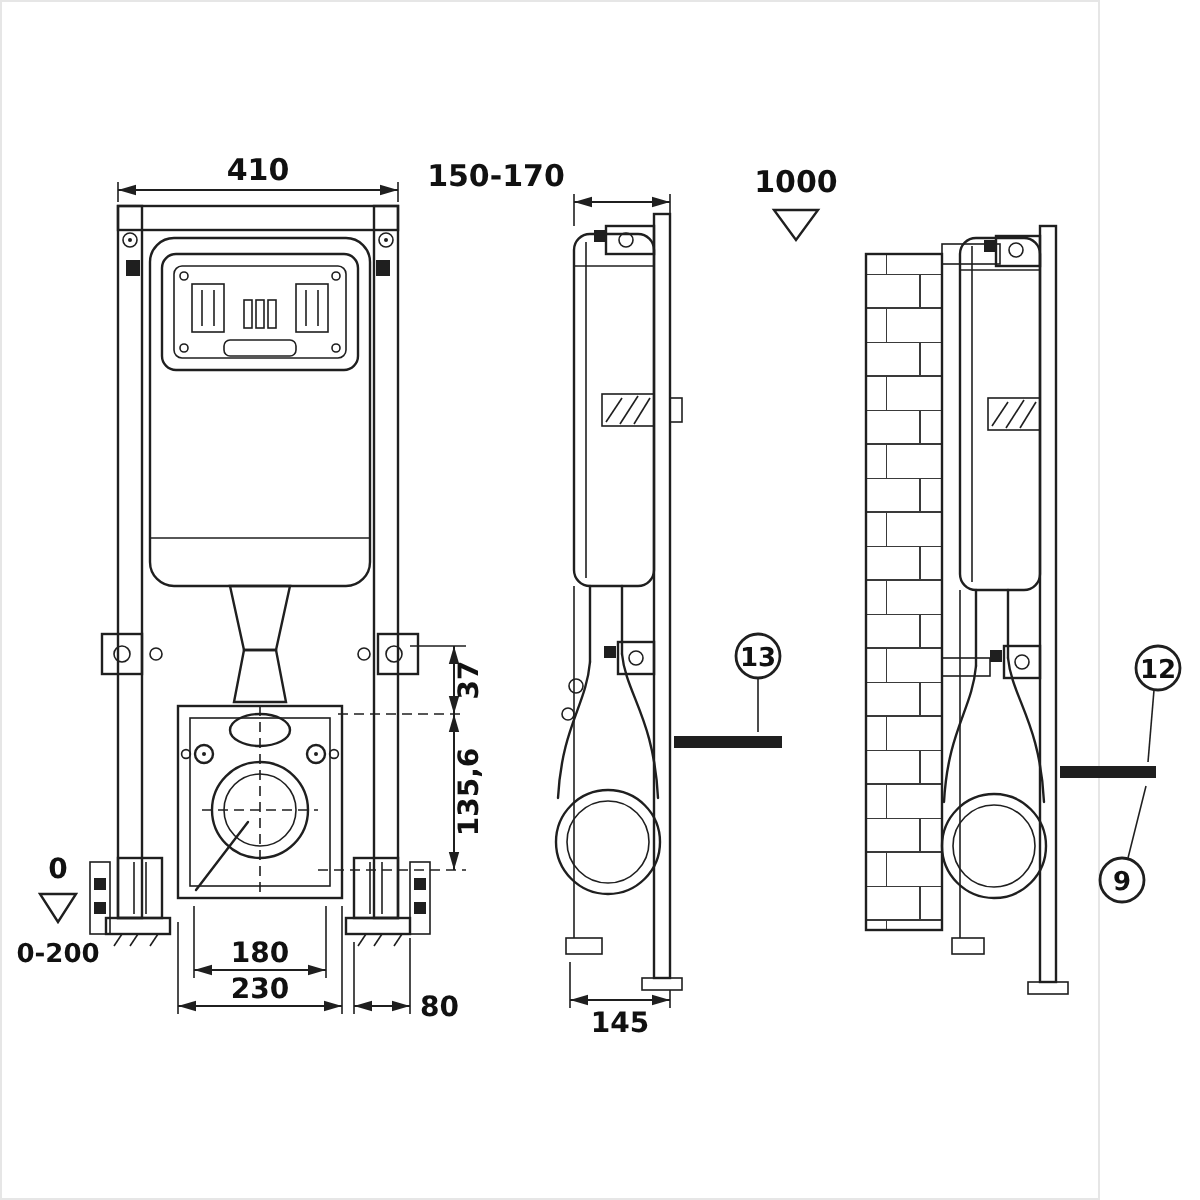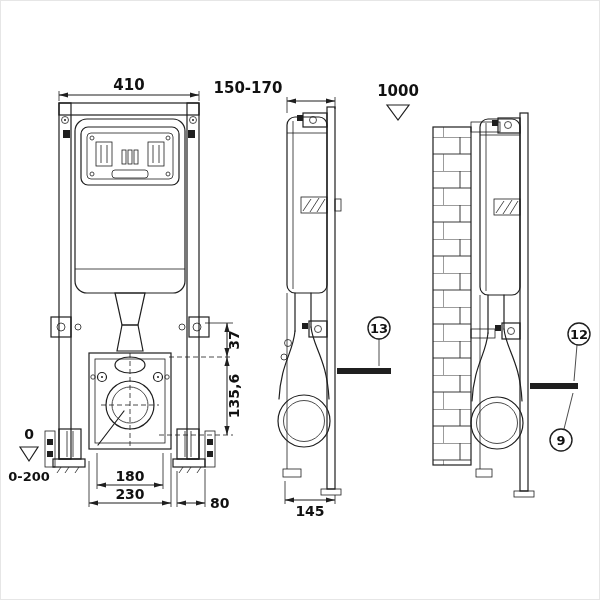--- a/index.html
+++ b/index.html
@@ -1,16 +1,16 @@
 <!DOCTYPE html>
 <html><head>
 <meta charset="utf-8">
 <style>
   html,body{margin:0;padding:0;background:#fff;}
-  .canvas{width:600px;height:600px;position:relative;background:#fff;border:1px solid #e6e6e6;box-sizing:border-box;}
+  .canvas{width:550px;height:600px;position:relative;background:#fff;border:1px solid #e6e6e6;box-sizing:border-box;}
   svg{display:block;}
   .ln{stroke:#1f1f1f;stroke-width:1.2;fill:none;stroke-linecap:round;}
   .thin{stroke:#1f1f1f;stroke-width:0.8;fill:none;}
   .dash{stroke:#1f1f1f;stroke-width:0.8;fill:none;stroke-dasharray:5 3;}
   .dim{stroke:#1f1f1f;stroke-width:1;fill:none;}
   .blk{fill:#1f1f1f;stroke:none;}
   .wht{fill:#fff;stroke:#1f1f1f;stroke-width:1.2;}
   .callout{fill:#fff;stroke:#1f1f1f;stroke-width:1.4;}
   text{font-family:"DejaVu Sans","Liberation Sans",sans-serif;font-weight:bold;fill:#111;}
   .t15{font-size:15px;}

